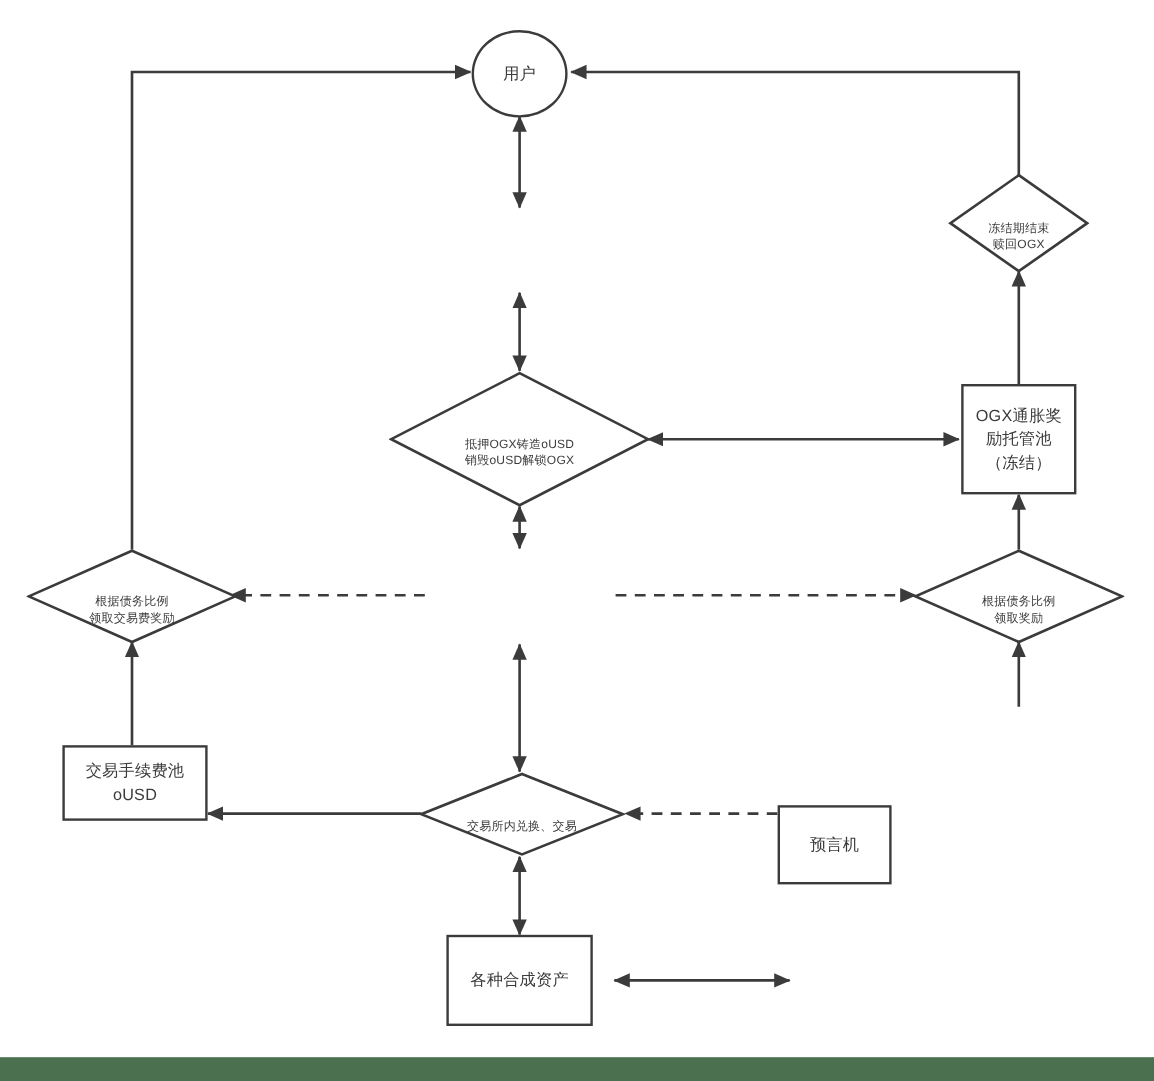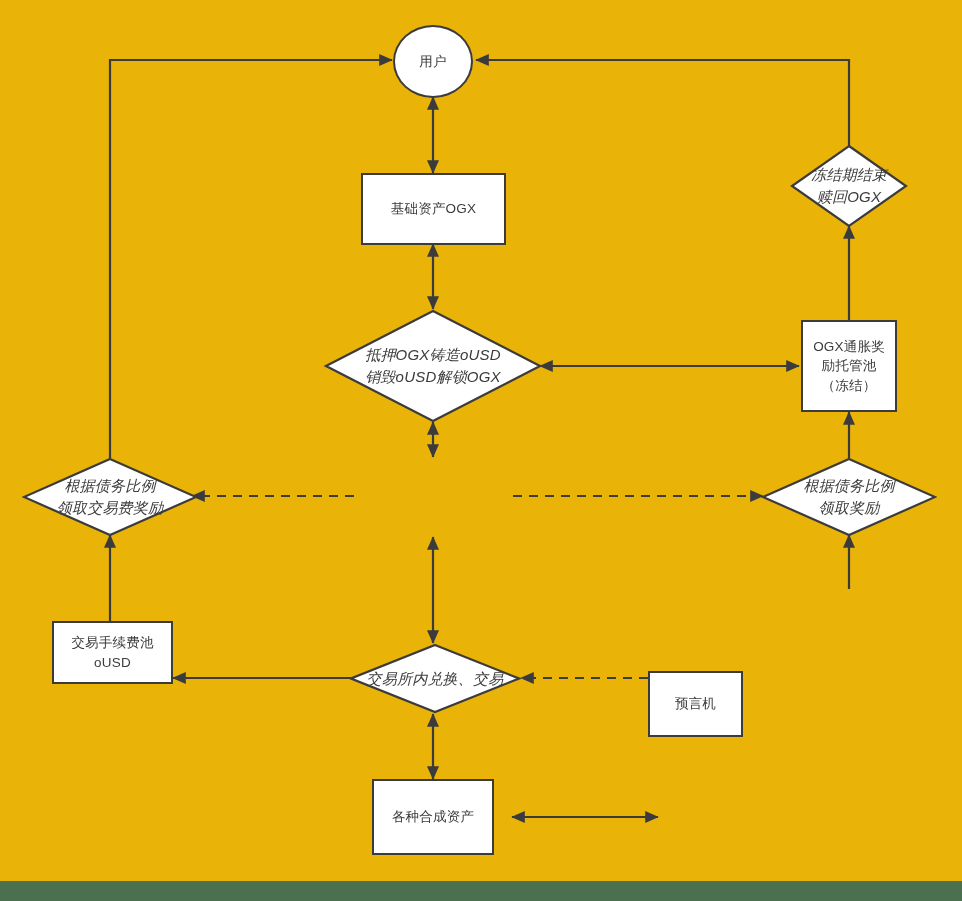--- a/index.html
+++ b/index.html
@@ -11,21 +11,21 @@
   body {
     width: 962px;
     height: 901px;
     overflow: hidden;
     font-family: "Liberation Sans", "DejaVu Sans", sans-serif;
   }
   #canvas {
     position: relative;
     width: 962px;
     height: 881px;
-    background: #eab308;
+    background: #ffffff;
   }
   #edges {
     position: absolute;
     left: 0;
     top: 0;
     width: 962px;
     height: 901px;
   }
   .node {
     position: absolute;
@@ -53,34 +53,33 @@
     position: absolute;
   }
   .shape-wrap svg {
     position: absolute;
     left: 0;
     top: 0;
   }
   .shape-label {
     position: absolute;
     left: 0;
-    top: 0;
+    top: 12px;
     width: 100%;
     height: 100%;
     display: flex;
     align-items: center;
     justify-content: center;
     text-align: center;
     color: #3b3b3b;
-    font-size: 15px;
+    font-size: 10px;
     line-height: 1.45;
     white-space: pre-line;
     letter-spacing: 0.2px;
     pointer-events: none;
-    font-style: italic;
   }
 </style>
 </head>
 <body>
 
 <div id="canvas">
 
   <svg id="edges" viewBox="0 0 962 901" width="962" height="901" xmlns="http://www.w3.org/2000/svg">
     <defs>
       <marker id="arrow" viewBox="0 0 10 10" refX="9.4" refY="5" markerWidth="6.2" markerHeight="6.2" orient="auto-start-reverse">
@@ -123,23 +122,20 @@
       <line x1="433" y1="714" x2="433" y2="779" marker-start="url(#arrow)" marker-end="url(#arrow)"></line>
 
       <line x1="658" y1="817" x2="512" y2="817" marker-start="url(#arrow)" marker-end="url(#arrow)"></line>
     </g>
   </svg>
 
   <div class="node node-ellipse" style="left:393px; top:25px; width:80px; height:73px;">
     <span>用户</span>
   </div>
 
-  <div class="node node-rect" style="left:361px; top:173px; width:145px; height:72px;">
-    <span>基础资产OGX</span>
-  </div>
 
   <div class="shape-wrap" style="left:324px; top:309px; width:218px; height:114px;">
     <svg width="218" height="114" viewBox="0 0 218 114" xmlns="http://www.w3.org/2000/svg">
       <polygon points="109,2 216,57 109,112 2,57" fill="#ffffff" stroke="#3b3b3b" stroke-width="2.2"></polygon>
     </svg>
     <div class="shape-label">抵押OGX铸造oUSD
 销毁oUSD解锁OGX</div>
   </div>
 
 

